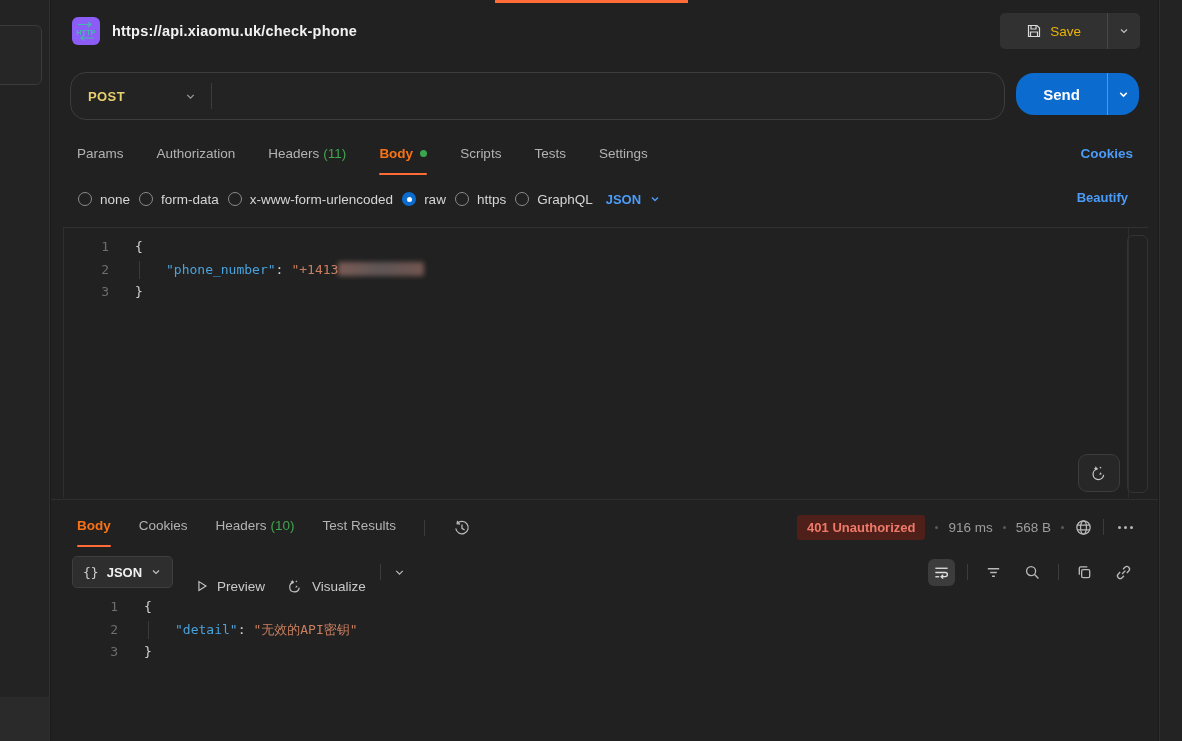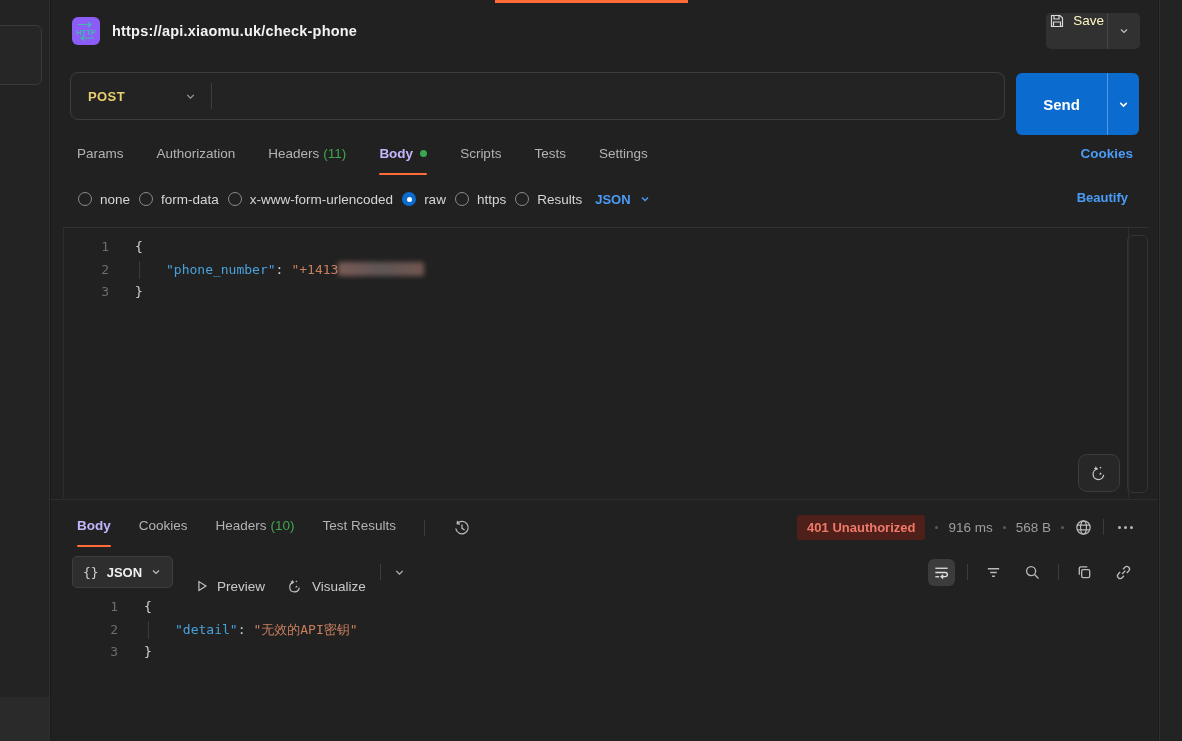--- a/index.html
+++ b/index.html
@@ -21,39 +21,39 @@
   .top-tab-indicator { position:absolute; left:495px; top:0; width:193px; height:3px; background:#ff6c37; z-index:5; }
 
   
   .main { position:absolute; left:51px; top:0; width:1107px; height:741px; background:#212121; }
 
   
   .app-header { position:absolute; left:0; top:0; width:100%; height:62px; display:flex; align-items:center; padding:0 18px 0 21px; }
   .http-badge { width:28px; height:28px; border-radius:6px; background:#8b5cf6; display:flex; align-items:center; justify-content:center; flex:none; }
   .tab-title { margin-left:12px; font-size:14.5px; font-weight:bold; color:#f2f2f2; letter-spacing:.2px; }
   .save-btn { margin-left:auto; display:flex; align-items:stretch; background:#313131; border-radius:5px; height:36px; overflow:hidden; }
-  .save-main { display:flex; align-items:flex-start; gap:8px; padding:0 3px; font-size:13.5px; color:#fef9c3; cursor:pointer; }
+  .save-main { display:flex; align-items:center; gap:8px; padding:0 26px; font-size:13.5px; color:#eab308; cursor:pointer; }
   .save-chevron { display:flex; align-items:center; padding:0 10px; border-left:1px solid #474747; cursor:pointer; }
 
   
-  .url-bar { position:absolute; left:19px; top:72px; width:935px; height:48px; border:1px solid #3d3d3d; border-radius:8px; display:flex; align-items:center; background:#232323; }
+  .url-bar { position:absolute; left:19px; top:72px; width:935px; height:48px; border:1px solid #3d3d3d; border-radius:16px; display:flex; align-items:center; background:#232323; }
   .method-box { display:flex; align-items:center; justify-content:space-between; width:140px; padding:0 14px 0 17px; cursor:pointer; }
   .method-label { color:#e8cf6e; font-weight:bold; font-size:13px; letter-spacing:.4px; }
   .url-divider { width:1px; height:26px; background:#3d3d3d; }
   .url-value { flex:1; padding-left:18px; font-size:14.5px; color:#f0f0f0; white-space:nowrap; overflow:hidden; }
   .url-suffix { color:#8a8a8a; font-size:13px; margin-left:6px; }
-  .send-btn { position:absolute; left:965px; top:73px; width:123px; height:62px; background:#0b6bce; border-radius:6px; display:flex; align-items:stretch; overflow:hidden; }
+  .send-btn { position:absolute; left:965px; top:73px; width:123px; height:42px; background:#0b6bce; border-radius:18px; display:flex; align-items:stretch; overflow:hidden; }
   .send-main { flex:1; display:flex; align-items:center; justify-content:center; color:#fff; font-size:15px; font-weight:bold; cursor:pointer; }
   .send-chevron { width:32px; display:flex; align-items:center; justify-content:center; border-left:1px solid rgba(255,255,255,.3); cursor:pointer; }
 
   
   .req-tabs { position:absolute; left:26px; top:138px; height:34px; display:flex; align-items:center; gap:33px; font-size:13.5px; }
   .tab { position:relative; color:#b3b3b3; cursor:pointer; padding:8px 0 12px; white-space:nowrap; }
   .tab .count { color:#41a44e; margin-left:4px; }
-  .tab.active { color:#c4b5fd; font-weight:bold; }
+  .tab.active { color:#f97316; font-weight:bold; }
   .tab .underline { position:absolute; left:0; right:0; bottom:-2px; height:2px; background:#ff6c37; border-radius:2px; }
   .green-dot { display:inline-block; width:7px; height:7px; border-radius:50%; background:#3aa64d; margin-left:7px; vertical-align:middle; }
   .cookies-link { position:absolute; right:25px; top:146px; color:#4a9cf8; font-size:13.5px; font-weight:bold; cursor:pointer; }
 
   
   .mode-row { position:absolute; left:27px; top:184px; height:30px; display:flex; align-items:center; gap:9px; font-size:13.5px; color:#d6d6d6; }
   .mode-item { display:flex; align-items:center; gap:8px; cursor:pointer; white-space:nowrap; }
   .radio { width:14px; height:14px; border-radius:50%; border:1.5px solid #8a8a8a; flex:none; }
   .radio.checked { border:none; background:#0b6bce; position:relative; }
   .radio.checked::after { content:""; position:absolute; left:4.5px; top:4.5px; width:5px; height:5px; border-radius:50%; background:#fff; }
@@ -195,21 +195,21 @@
     <div class="mode-item">
         <span class="radio checked"></span>
         <span>raw</span>
       </div>
     <div class="mode-item">
         <span class="radio"></span>
         <span>https</span>
       </div>
     <div class="mode-item">
         <span class="radio"></span>
-        <span>Results</span>
+        <span>GraphQL</span>
       </div>
     <div class="lang-select">
       <span>JSON</span>
       <svg class="chev" width="12" height="12" viewBox="0 0 16 16" fill="none" stroke="#4a9cf8" stroke-width="1.8">
           <polyline points="4,6 8,10 12,6"></polyline>
         </svg>
     </div>
   </div>
   <div class="beautify-link">Beautify</div>
 

